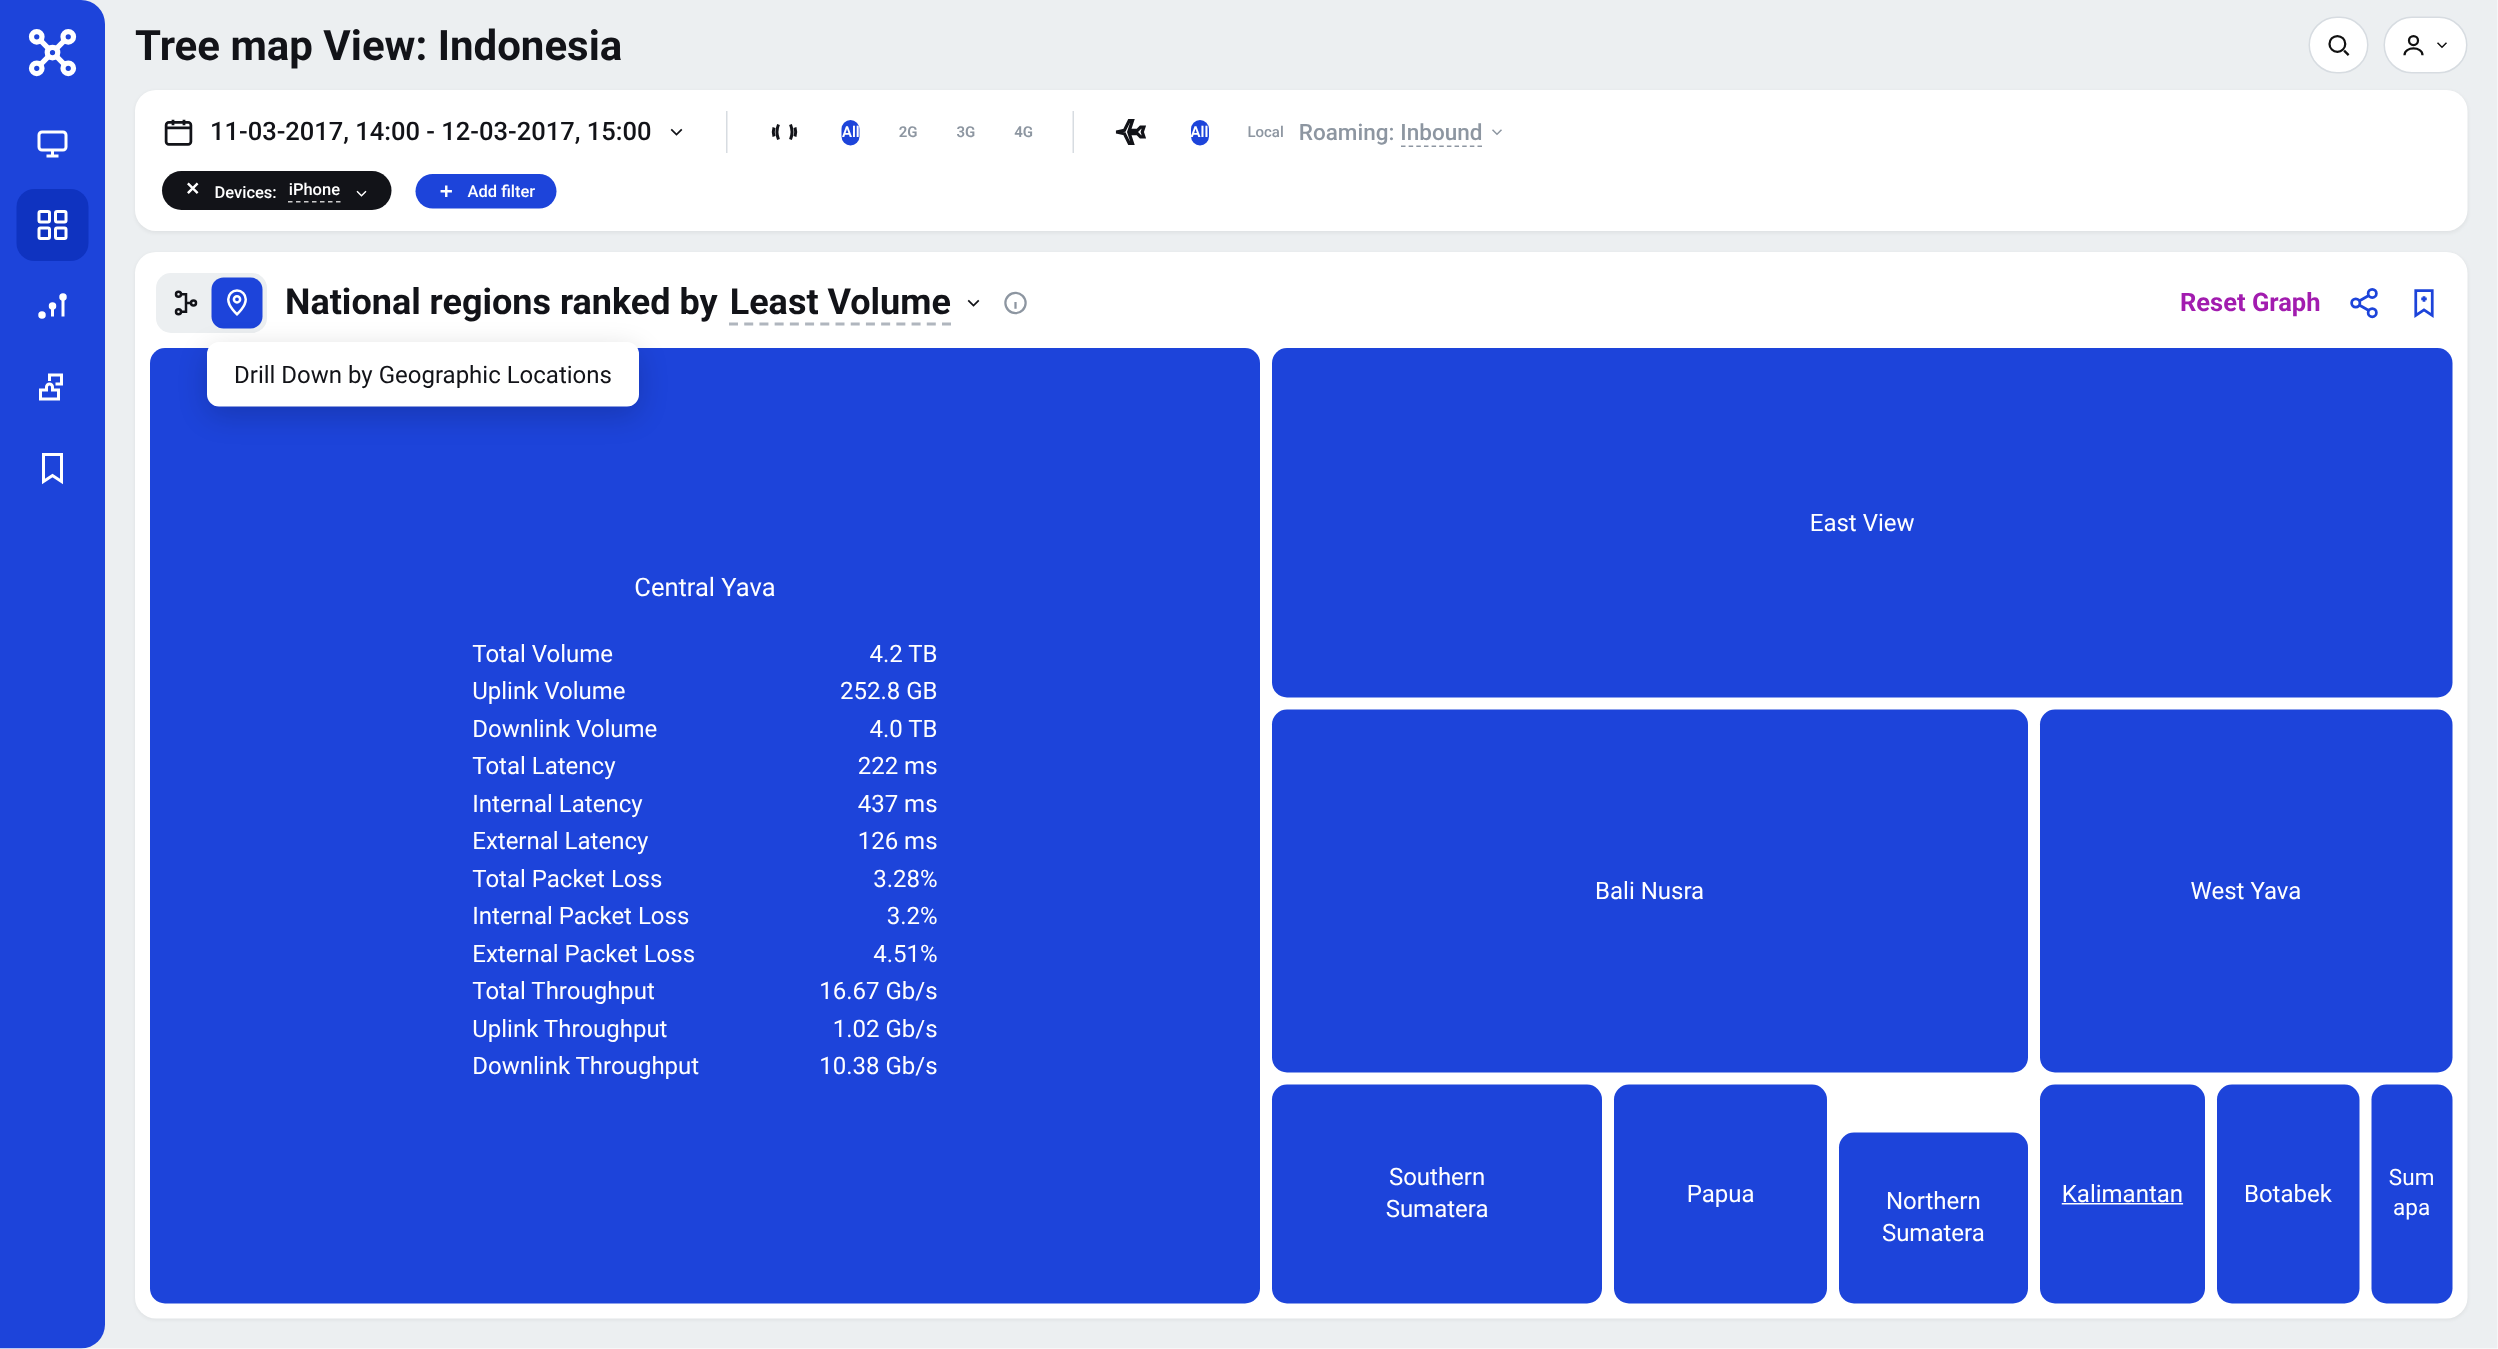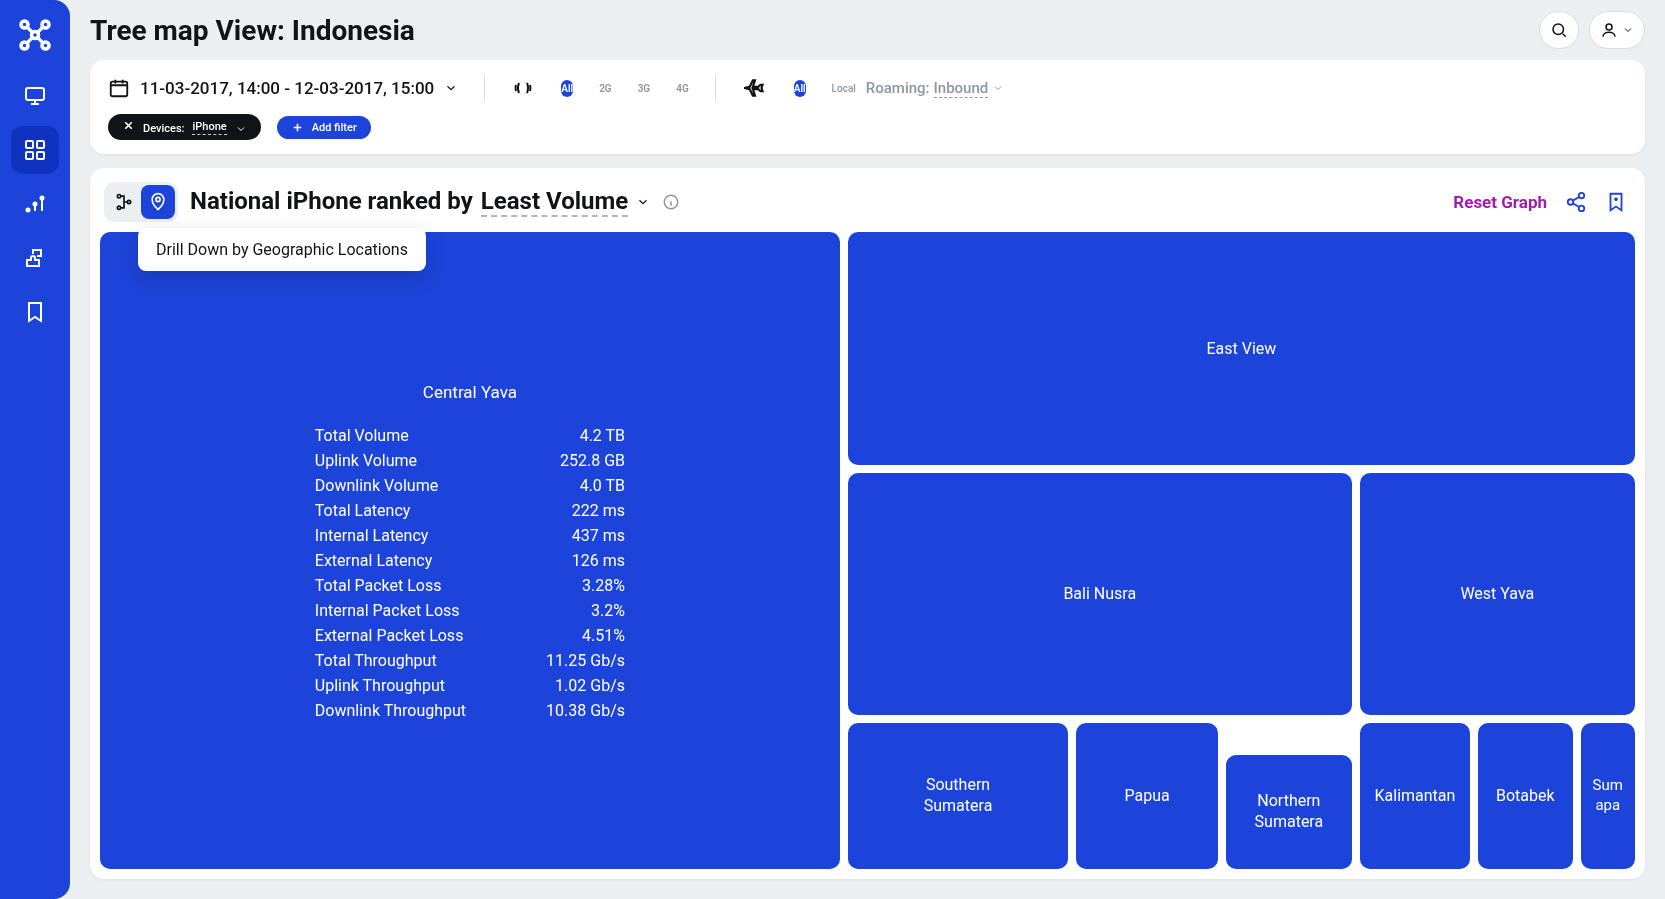--- a/index.html
+++ b/index.html
@@ -60,21 +60,21 @@
 .stats .k { text-align: left; }
 .stats .v { text-align: right; }
 .row1 { flex: 0 0 36.5%; }
 .row2 { flex: 0 0 38%; display: flex; gap: 8px; }
 .row2 .n1 { flex: 0 0 64%; }
 .row2 .n2 { flex: 1; }
 .row3 { flex: 1; display: flex; gap: 8px; }
 .row3 .s1 { flex: 0 0 28%; }
 .row3 .s2 { flex: 0 0 18%; }
 .row3 .s3 { flex: 0 0 16%; margin-top: 32px; }
-.row3 .s4 { flex: 0 0 14%; }
+.row3 .s4 { flex: 0 0 14%; text-decoration: underline; }
 .row3 .s5 { flex: 0 0 12%; }
 .row3 .s6 { flex: 1; font-size: 15px; text-align:center; padding: 0 4px;}
 .two-line { text-align: center; line-height: 1.3; }
 </style>
 </head>
 <body>
 
 <div class="sidebar">
   <div class="sidebar-logo">
     <svg viewBox="0 0 24 24" fill="none" stroke="#fff" stroke-width="2">
@@ -213,21 +213,21 @@
               </svg>
           </div>
           <div class="tg-btn active">
             <svg viewBox="0 0 24 24" fill="none" stroke="currentColor" stroke-width="2">
                 <path d="M12 21s7-6 7-12a7 7 0 10-14 0c0 6 7 12 7 12z"></path>
                 <circle cx="12" cy="9" r="2.5"></circle>
               </svg>
           </div>
         </div>
         <div class="hdr-title">
-          <span>National iPhone ranked by</span>
+          <span>National regions ranked by</span>
           <span class="sel">Least Volume</span>
           <svg viewBox="0 0 24 24" fill="none" stroke="#121318" stroke-width="2" style="width:14px;height:14px;">
               <path d="M6 9l6 6 6-6"></path>
             </svg>
         </div>
         <svg class="info-ico" viewBox="0 0 24 24" fill="none" stroke="currentColor" stroke-width="2">
             <circle cx="12" cy="12" r="9"></circle>
             <path d="M12 8h.01M11 12h1v5"></path>
           </svg>
       </div>
@@ -264,21 +264,21 @@
               <div class="v">437 ms</div>
               <div class="k">External Latency</div>
               <div class="v">126 ms</div>
               <div class="k">Total Packet Loss</div>
               <div class="v">3.28%</div>
               <div class="k">Internal Packet Loss</div>
               <div class="v">3.2%</div>
               <div class="k">External Packet Loss</div>
               <div class="v">4.51%</div>
               <div class="k">Total Throughput</div>
-              <div class="v">11.25 Gb/s</div>
+              <div class="v">16.67 Gb/s</div>
               <div class="k">Uplink Throughput</div>
               <div class="v">1.02 Gb/s</div>
               <div class="k">Downlink Throughput</div>
               <div class="v">10.38 Gb/s</div>
             </div>
         </div>
       </div>
       <div class="tm-right">
         <div class="node row1">
             <span>East View</span>

